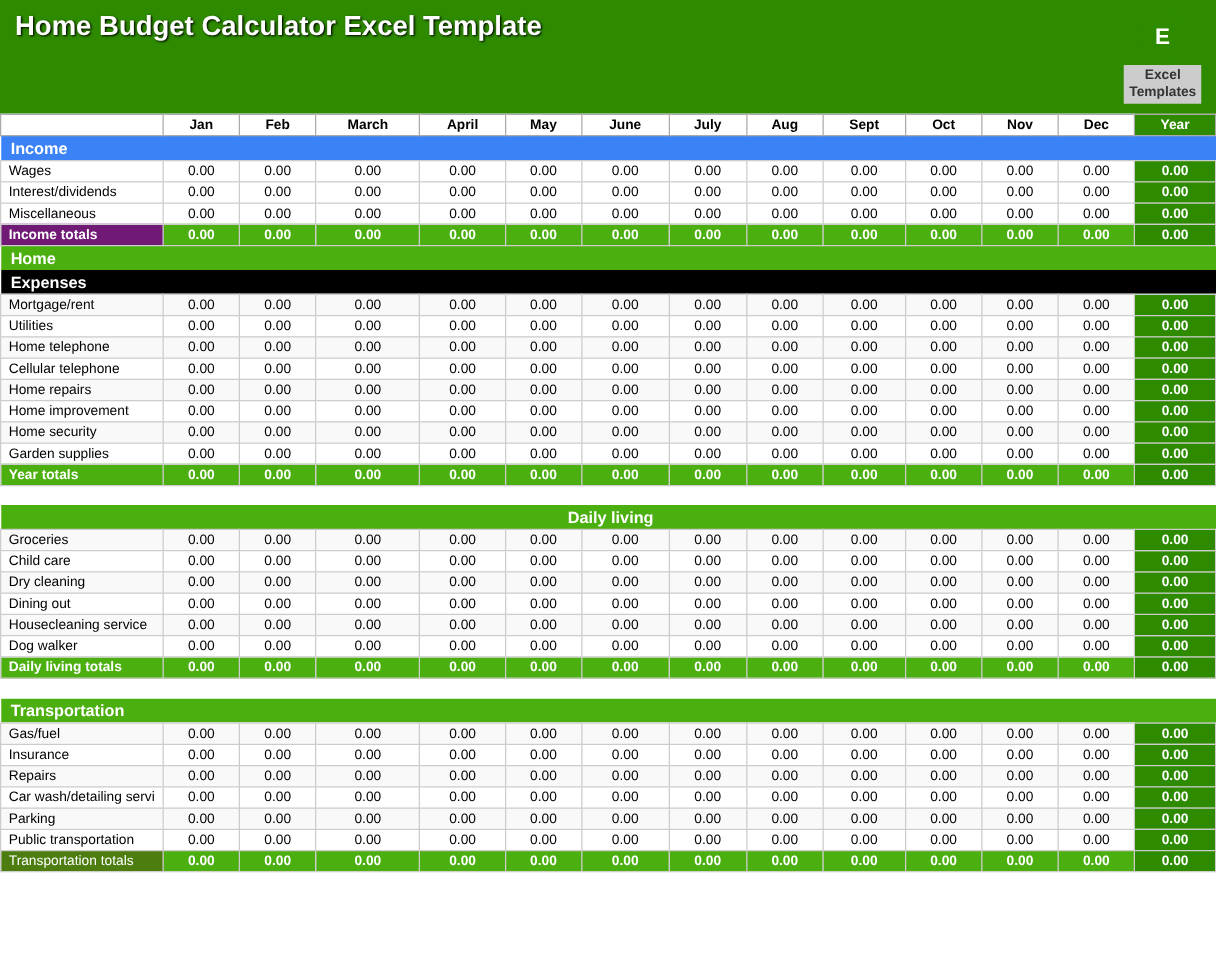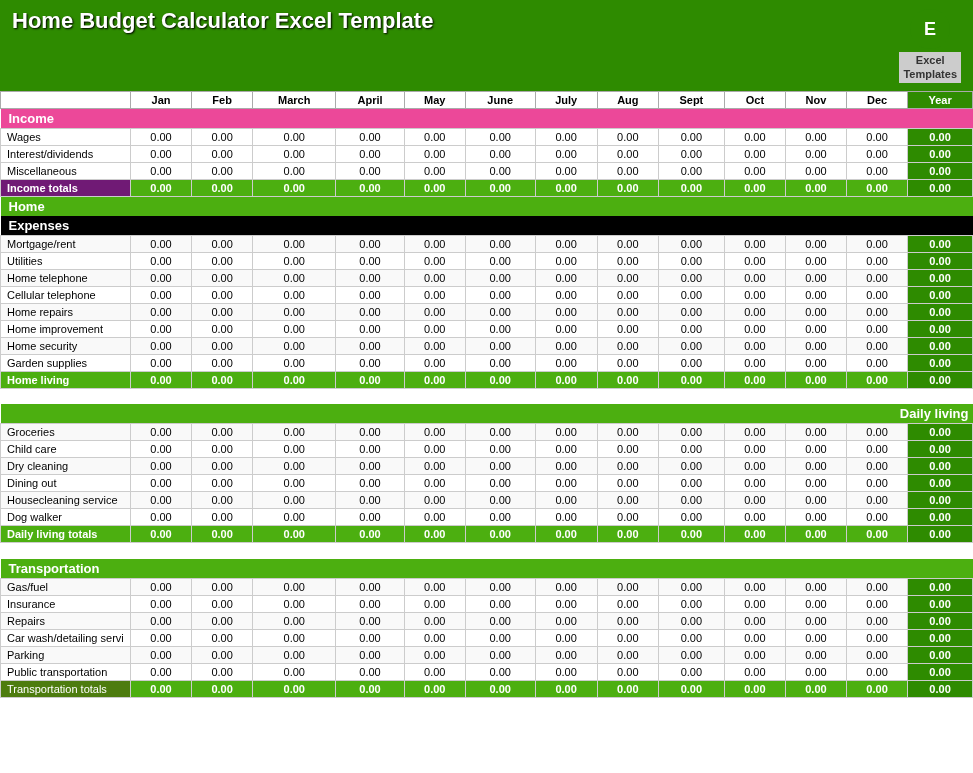--- a/index.html
+++ b/index.html
@@ -139,21 +139,21 @@
       <th>Aug</th>
       <th>Sept</th>
       <th>Oct</th>
       <th>Nov</th>
       <th>Dec</th>
       <th class="col-year">Year</th>
     </tr>
   </thead>
   <tbody id="table-body">
   <tr>
-        <td colspan="14" style="background: #ec4899; color: rgb(255, 255, 255); font-size: 13px; font-weight: bold; text-align: left; padding-left: 8px; border: none;">Income</td>
+        <td colspan="14" style="background: #3b82f6; color: rgb(255, 255, 255); font-size: 13px; font-weight: bold; text-align: left; padding-left: 8px; border: none;">Income</td>
       </tr>
       <tr class="income-data">
         <td>Wages</td>
         <td>0.00</td>
         <td>0.00</td>
         <td>0.00</td>
         <td>0.00</td>
         <td>0.00</td>
         <td>0.00</td>
         <td>0.00</td>
@@ -340,21 +340,21 @@
         <td>0.00</td>
         <td>0.00</td>
         <td>0.00</td>
         <td>0.00</td>
         <td>0.00</td>
         <td>0.00</td>
         <td>0.00</td>
         <td style="background: rgb(46, 139, 0); color: rgb(255, 255, 255); font-weight: bold;">0.00</td>
       </tr>
       <tr class="totals-row">
-        <td style="background: rgb(76, 175, 16); color: rgb(255, 255, 255); font-weight: bold;">Home living</td>
+        <td style="background: rgb(76, 175, 16); color: rgb(255, 255, 255); font-weight: bold;">Year totals</td>
         <td style="background: rgb(76, 175, 16); color: rgb(255, 255, 255); font-weight: bold;">0.00</td>
         <td style="background: rgb(76, 175, 16); color: rgb(255, 255, 255); font-weight: bold;">0.00</td>
         <td style="background: rgb(76, 175, 16); color: rgb(255, 255, 255); font-weight: bold;">0.00</td>
         <td style="background: rgb(76, 175, 16); color: rgb(255, 255, 255); font-weight: bold;">0.00</td>
         <td style="background: rgb(76, 175, 16); color: rgb(255, 255, 255); font-weight: bold;">0.00</td>
         <td style="background: rgb(76, 175, 16); color: rgb(255, 255, 255); font-weight: bold;">0.00</td>
         <td style="background: rgb(76, 175, 16); color: rgb(255, 255, 255); font-weight: bold;">0.00</td>
         <td style="background: rgb(76, 175, 16); color: rgb(255, 255, 255); font-weight: bold;">0.00</td>
         <td style="background: rgb(76, 175, 16); color: rgb(255, 255, 255); font-weight: bold;">0.00</td>
         <td style="background: rgb(76, 175, 16); color: rgb(255, 255, 255); font-weight: bold;">0.00</td>
@@ -362,21 +362,21 @@
         <td style="background: rgb(76, 175, 16); color: rgb(255, 255, 255); font-weight: bold;">0.00</td>
         <td style="background: rgb(46, 139, 0); color: rgb(255, 255, 255); font-weight: bold;">0.00</td>
       </tr>
       <tr>
         <td colspan="14" style="height: 8px; border: none; background: rgb(255, 255, 255);"></td>
       </tr>
       <tr>
         <td colspan="14" style="height: 8px; border: none; background: rgb(255, 255, 255);"></td>
       </tr>
       <tr>
-        <td colspan="14" style="background: rgb(76, 175, 16); color: rgb(255, 255, 255); font-size: 13px; font-weight: bold; text-align: right; padding-left: 8px; border: none;">Daily living</td>
+        <td colspan="14" style="background: rgb(76, 175, 16); color: rgb(255, 255, 255); font-size: 13px; font-weight: bold; text-align: center; padding-left: 8px; border: none;">Daily living</td>
       </tr>
       <tr class="data-row">
         <td>Groceries</td>
         <td>0.00</td>
         <td>0.00</td>
         <td>0.00</td>
         <td>0.00</td>
         <td>0.00</td>
         <td>0.00</td>
         <td>0.00</td>

